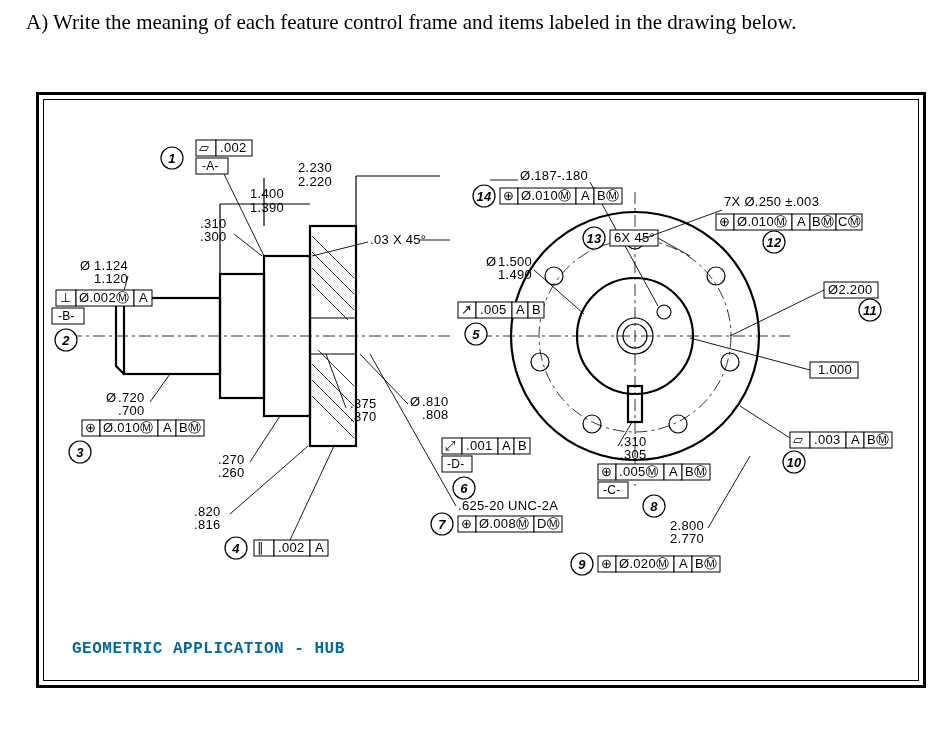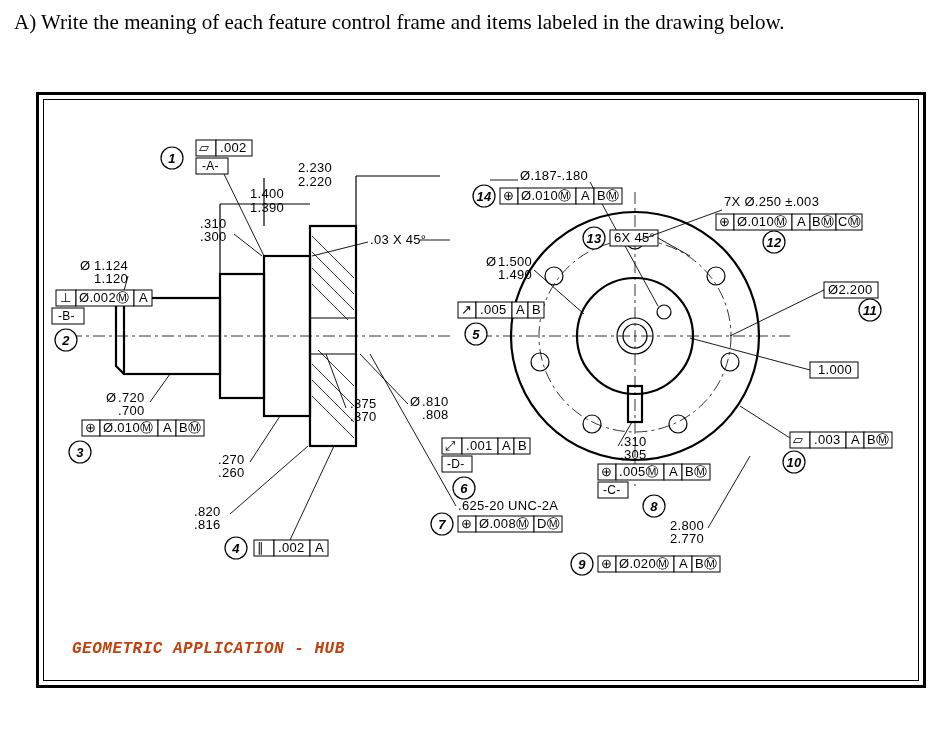--- a/index.html
+++ b/index.html
@@ -12,21 +12,21 @@
   body{
     width:952px;
     height:733px;
     position:relative;
     font-family:"Times New Roman",Times,serif;
     color:var(--ink);
     overflow:hidden;
   }
   .question{
     position:absolute;
-    left:14px;top:10px;
+    left:26px;top:10px;
     font-size:21px;
   }
   
   .sheet{
     position:absolute;
     left:36px; top:92px;
     width:890px; height:596px;
     border:3px solid var(--frame);
     box-sizing:border-box;
   }
@@ -39,22 +39,21 @@
     left:50px; top:106px;
     width:862px; height:562px;
   }
   .title-block{
     position:absolute;
     left:72px; top:640px;
     font-family:"Courier New",Courier,monospace;
     font-size:16px;
     letter-spacing:0.5px;
     font-weight:bold;
-    color:#c2410c;
-    font-style:italic;
+    color:#0369a1;
   }
   
   svg text{
     font-family:"Arial Narrow",Arial,Helvetica,sans-serif;
     font-size:13px;
     fill:var(--ink);
     letter-spacing:0.3px;
   }
   svg .datum{font-size:12px;}
   svg .fcfcell{fill:#fff;stroke:var(--ink);stroke-width:1;}

